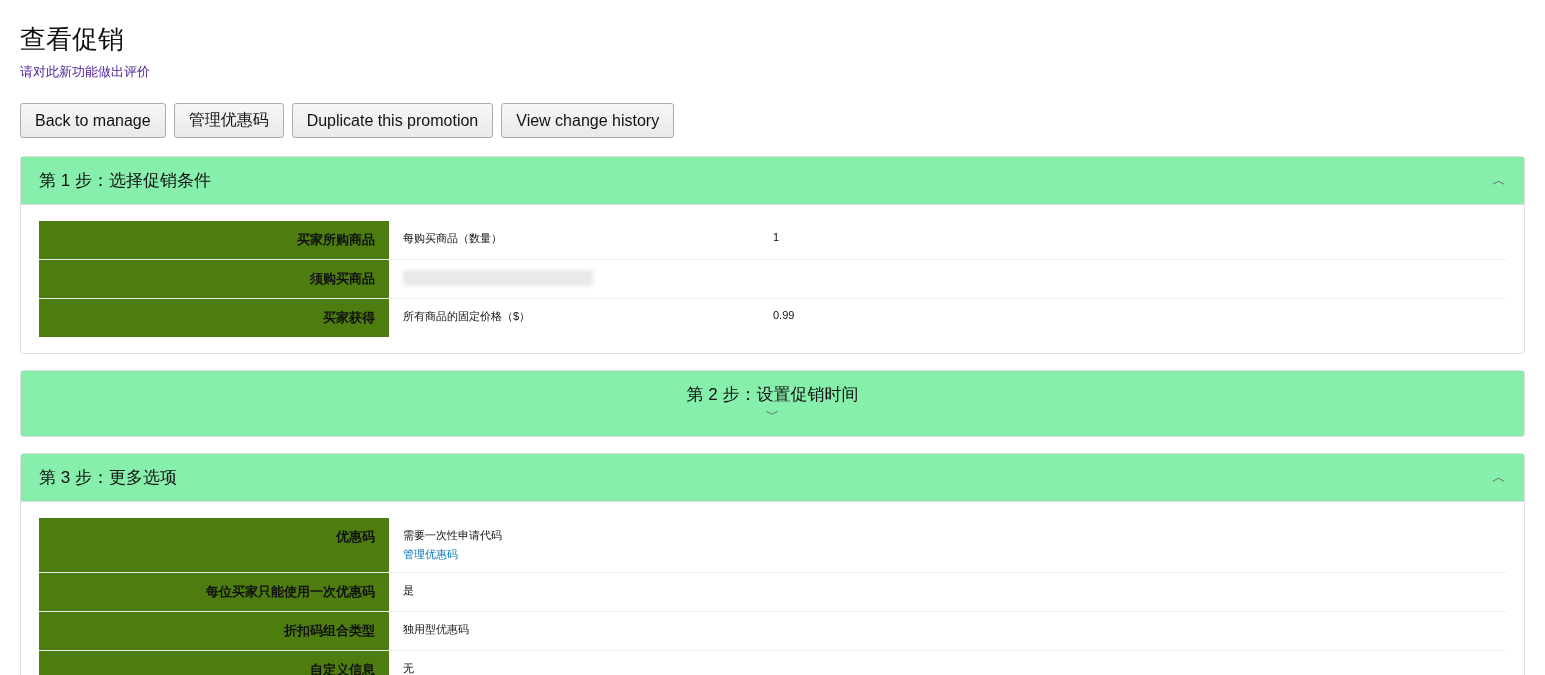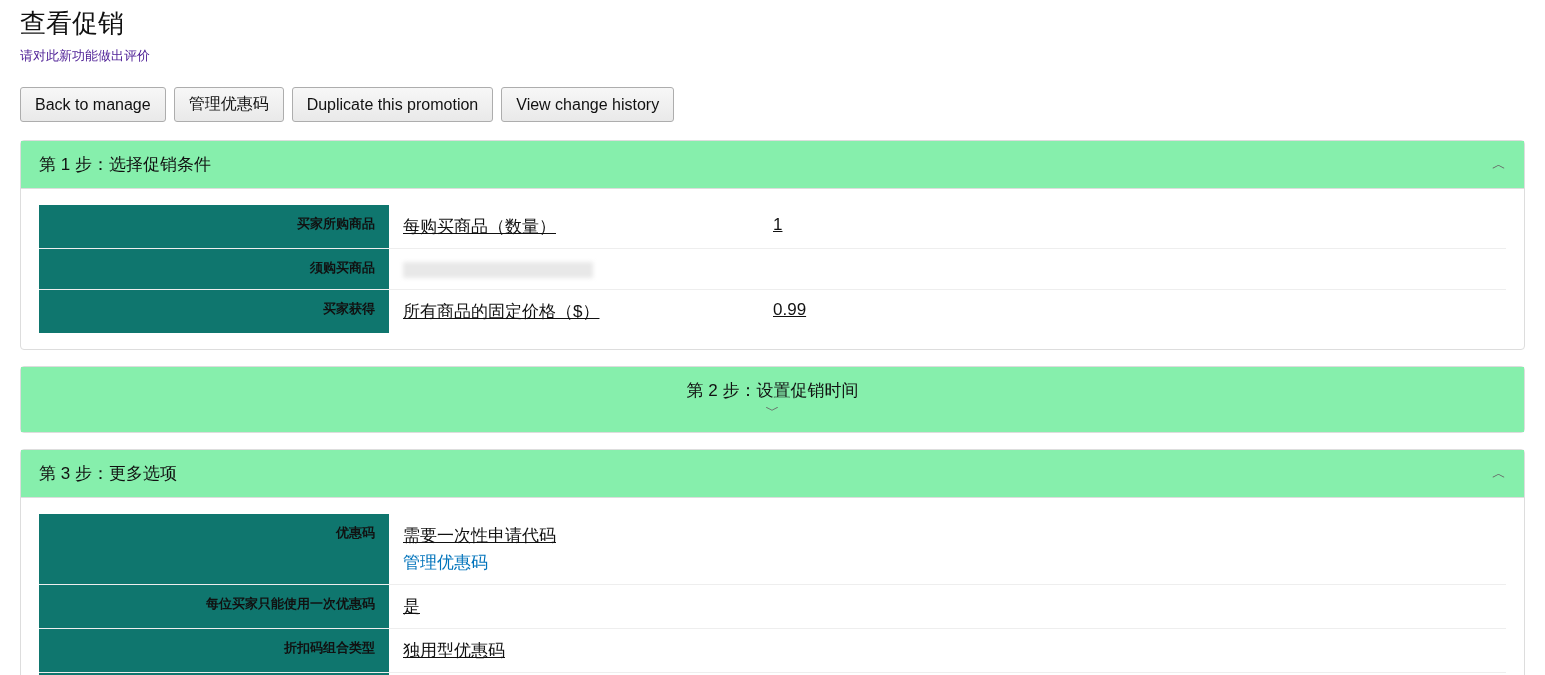--- a/index.html
+++ b/index.html
@@ -7,21 +7,21 @@
   font-family: "Microsoft YaHei", Arial, sans-serif;
   font-size: 13px;
   color: #111;
   background: #fff;
   padding: 0 20px;
 }
 .page-title {
   font-size: 26px;
   font-weight: 400;
   color: #111;
-  margin-top: 6px;
+  margin-top: 22px;
   margin-bottom: 6px;
 }
 .rating-link {
   color: #4c1d95;
   font-size: 13px;
   text-decoration: none;
 }
 .button-row {
   margin-top: 22px;
   margin-bottom: 18px;
@@ -66,34 +66,33 @@
 .data-table {
   width: 100%;
   border-collapse: collapse;
 }
 .data-table tr {
   border-bottom: 1px solid #eee;
 }
 .data-table tr:last-child { border-bottom: none; }
 .label-cell {
   width: 350px;
-  background: #0f766e;
+  background: #4d7c0f;
   text-align: right;
   padding: 10px 14px;
   font-weight: bold;
   font-size: 13px;
   color: #111;
   vertical-align: top;
 }
 .value-cell {
   padding: 10px 14px;
-  font-size: 17px;
+  font-size: 11px;
   color: #111;
   vertical-align: top;
-  text-decoration: underline;
 }
 .value-cell-split {
   display: flex;
 }
 .value-left { width: 370px; }
 .value-right { flex: 1; }
 .blurred {
   display: inline-block;
   width: 190px;
   height: 16px;

